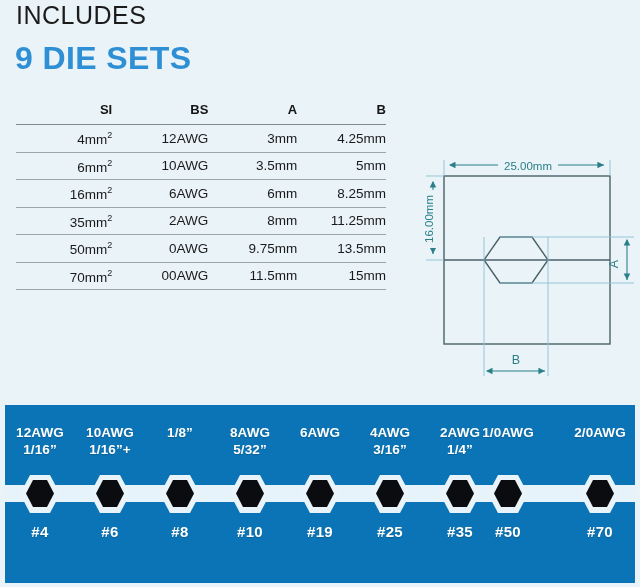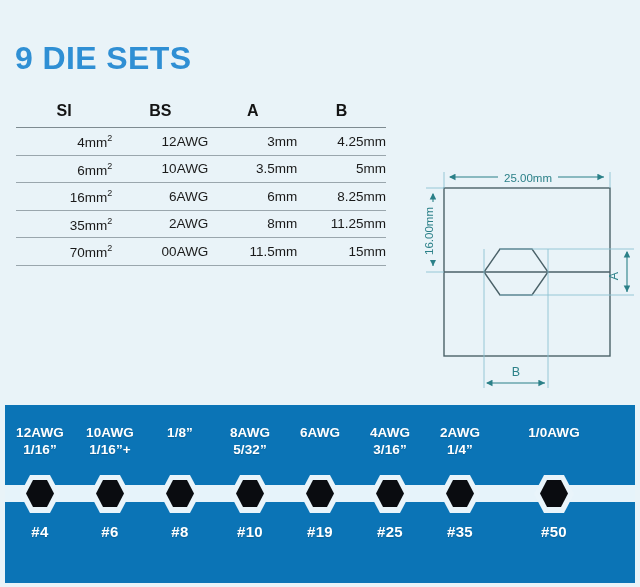--- a/index.html
+++ b/index.html
@@ -23,40 +23,40 @@
     font-size:32px;font-weight:bold;letter-spacing:.4px;
     color:#2f8fd4;line-height:1.1;
   }
 
   
   .spec-table{
     position:absolute;left:16px;top:100px;
     width:370px;border-collapse:collapse;
   }
   .spec-table th{
-    font-size:16px;font-weight:bold;color:#141414;
-    padding:2px 0 7px 0;text-align:center;
+    font-size:13px;font-weight:bold;color:#141414;
+    padding:2px 0 7px 0;text-align:right;
     border-bottom:1.4px solid #7e8b91;
   }
   .spec-table td{
     font-size:13.5px;color:#1a1a1a;text-align:right;
     padding:5px 0 5px 0;
     border-bottom:1.2px solid #9aa6ad;
     white-space:nowrap;
   }
   .spec-table tr:last-child td{border-bottom:1.2px solid #9aa6ad;margin-top:40px;}
   .spec-table col.c-si{width:26%;}
   .spec-table col.c-bs{width:26%;}
   .spec-table col.c-a{width:24%;}
   .spec-table col.c-b{width:24%;}
   .sup{font-size:9px;vertical-align:super;}
 
   
   .drawing{
-    position:absolute;left:406px;top:150px;
+    position:absolute;left:406px;top:138px;
     width:234px;height:246px;
   }
   .drawing svg{display:block;}
 
   
   .band{
     position:absolute;left:5px;top:405px;
     width:630px;height:178px;
     background:#0b74b6;
   }
@@ -100,20 +100,21 @@
     font-size:15px;font-weight:bold;color:#ffffff;
     letter-spacing:.3px;
     text-shadow:0 1px 1px rgba(0,0,0,.2);
   }
 </style>
 </head>
 <body>
 
 <div class="page">
 
+  <div class="kicker">INCLUDES</div>
   <div class="headline">9 DIE SETS</div>
 
   <table class="spec-table">
     <colgroup>
         <col class="c-si">
         <col class="c-bs">
         <col class="c-a">
         <col class="c-b">
       </colgroup>
     <thead>
@@ -143,20 +144,26 @@
           <td>6mm</td>
           <td>8.25mm</td>
         </tr>
         <tr>
           <td>35mm<span class="sup">2</span></td>
           <td>2AWG</td>
           <td>8mm</td>
           <td>11.25mm</td>
         </tr>
         <tr>
+          <td>50mm<span class="sup">2</span></td>
+          <td>0AWG</td>
+          <td>9.75mm</td>
+          <td>13.5mm</td>
+        </tr>
+        <tr>
           <td>70mm<span class="sup">2</span></td>
           <td>00AWG</td>
           <td>11.5mm</td>
           <td>15mm</td>
         </tr>
       </tbody>
   </table>
 
   <div class="drawing">
     <svg width="234" height="246" viewBox="0 0 234 246">
@@ -259,24 +266,32 @@
         </div>
         <div class="die" style="left: 420px; width: 70px; height: 178px;">
           <div class="die-label">2AWG
 1/4”</div>
           <div class="hexwrap">
             <div class="hex-outer"></div>
             <div class="hex-inner"></div>
           </div>
           <div class="die-num">#35</div>
         </div>
-        <div class="die" style="left: 514px; width: 70px; height: 148px;">
+        <div class="die" style="left: 468px; width: 70px; height: 148px;">
           <div class="die-label">1/0AWG</div>
           <div class="hexwrap">
             <div class="hex-outer"></div>
             <div class="hex-inner"></div>
           </div>
           <div class="die-num">#50</div>
+        </div>
+        <div class="die" style="left: 560px; width: 70px; height: 178px;">
+          <div class="die-label">2/0AWG</div>
+          <div class="hexwrap">
+            <div class="hex-outer"></div>
+            <div class="hex-inner"></div>
+          </div>
+          <div class="die-num">#70</div>
         </div>
       </div>
   </div>
 
 </div>
 
 </body></html>

